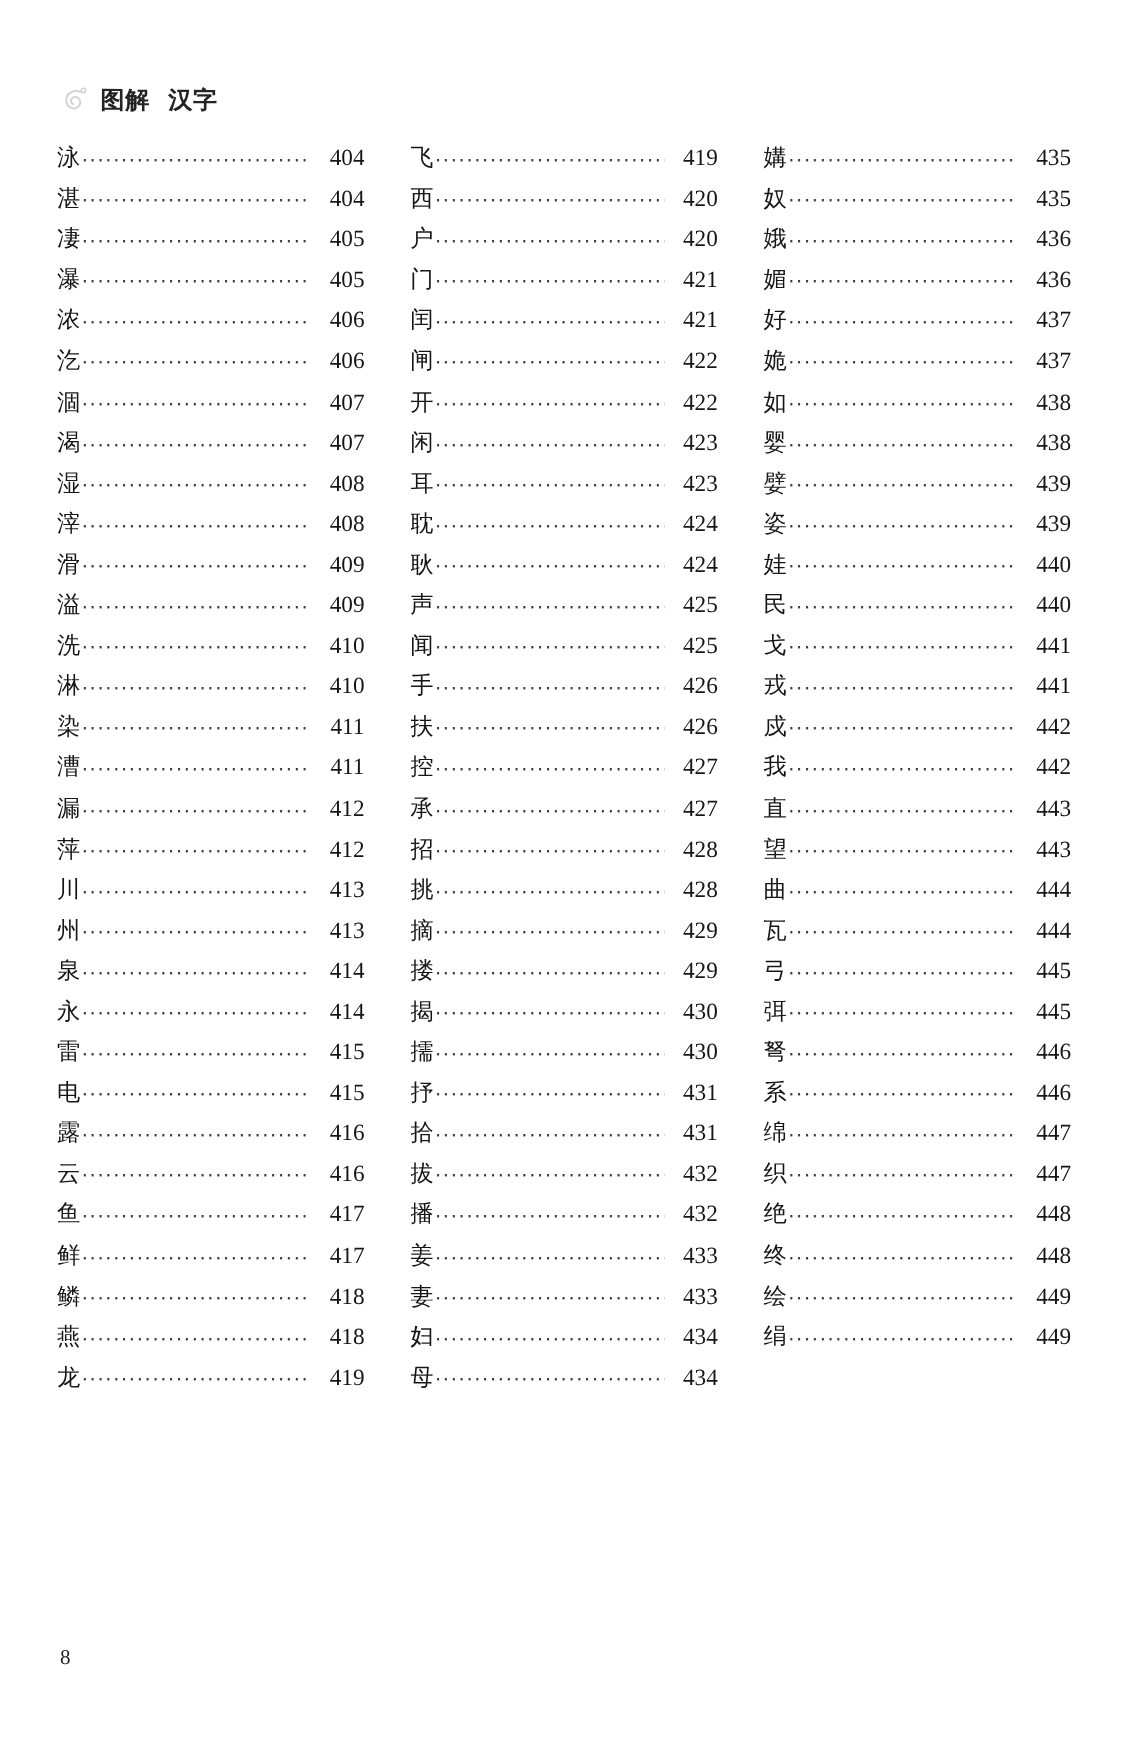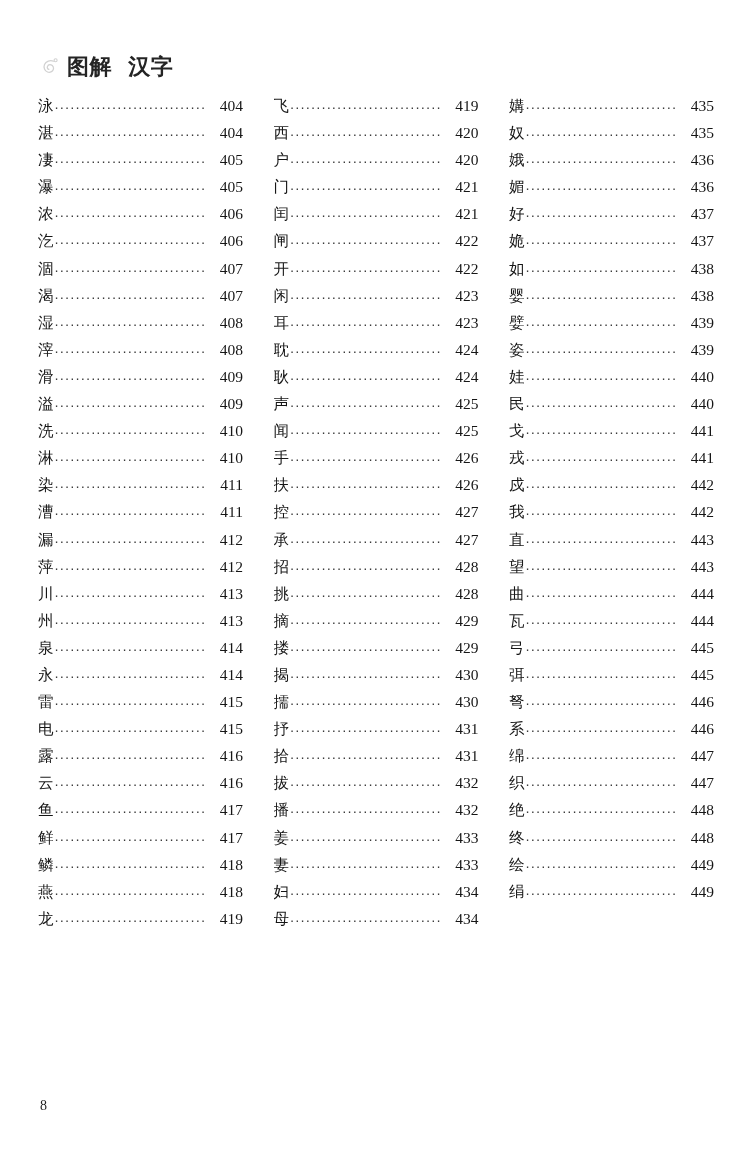--- a/index.html
+++ b/index.html
@@ -38,21 +38,21 @@
   }
   .header-ornament {
     width: 20px;
     height: 20px;
     flex: 0 0 20px;
     opacity: .45;
   }
   .header-ornament svg { display: block; }
   .header-title {
     font-family: "DejaVu Sans", sans-serif;
-    font-size: 22px;
+    font-size: 16px;
     font-weight: 700;
     letter-spacing: .5px;
     color: #242424;
     white-space: pre;
   }
 
   
   .columns {
     position: absolute;
     left: 38px;

